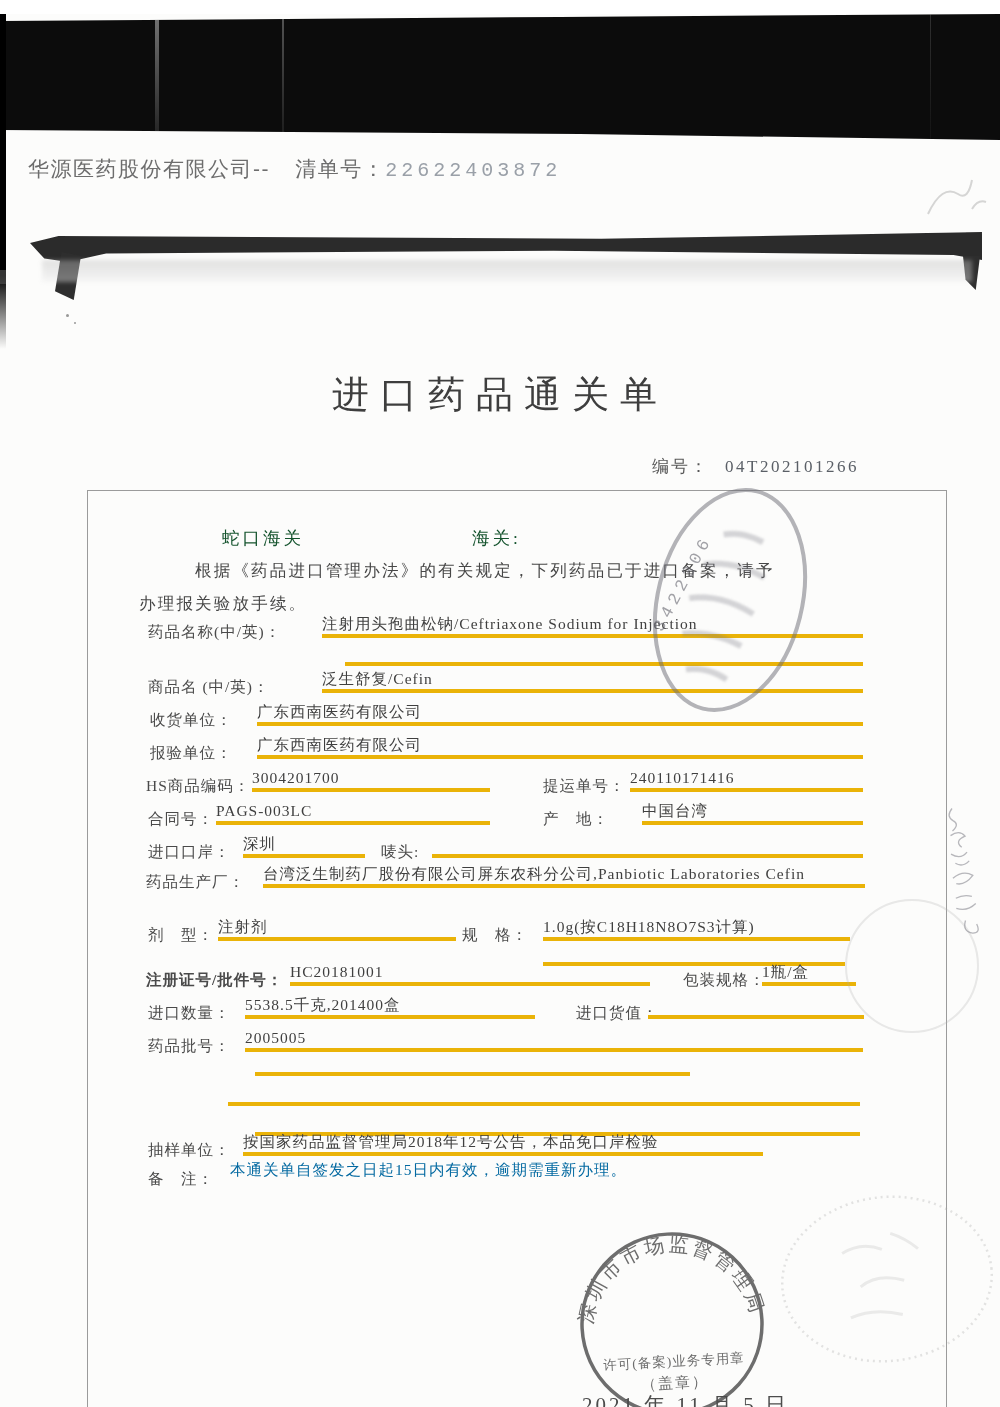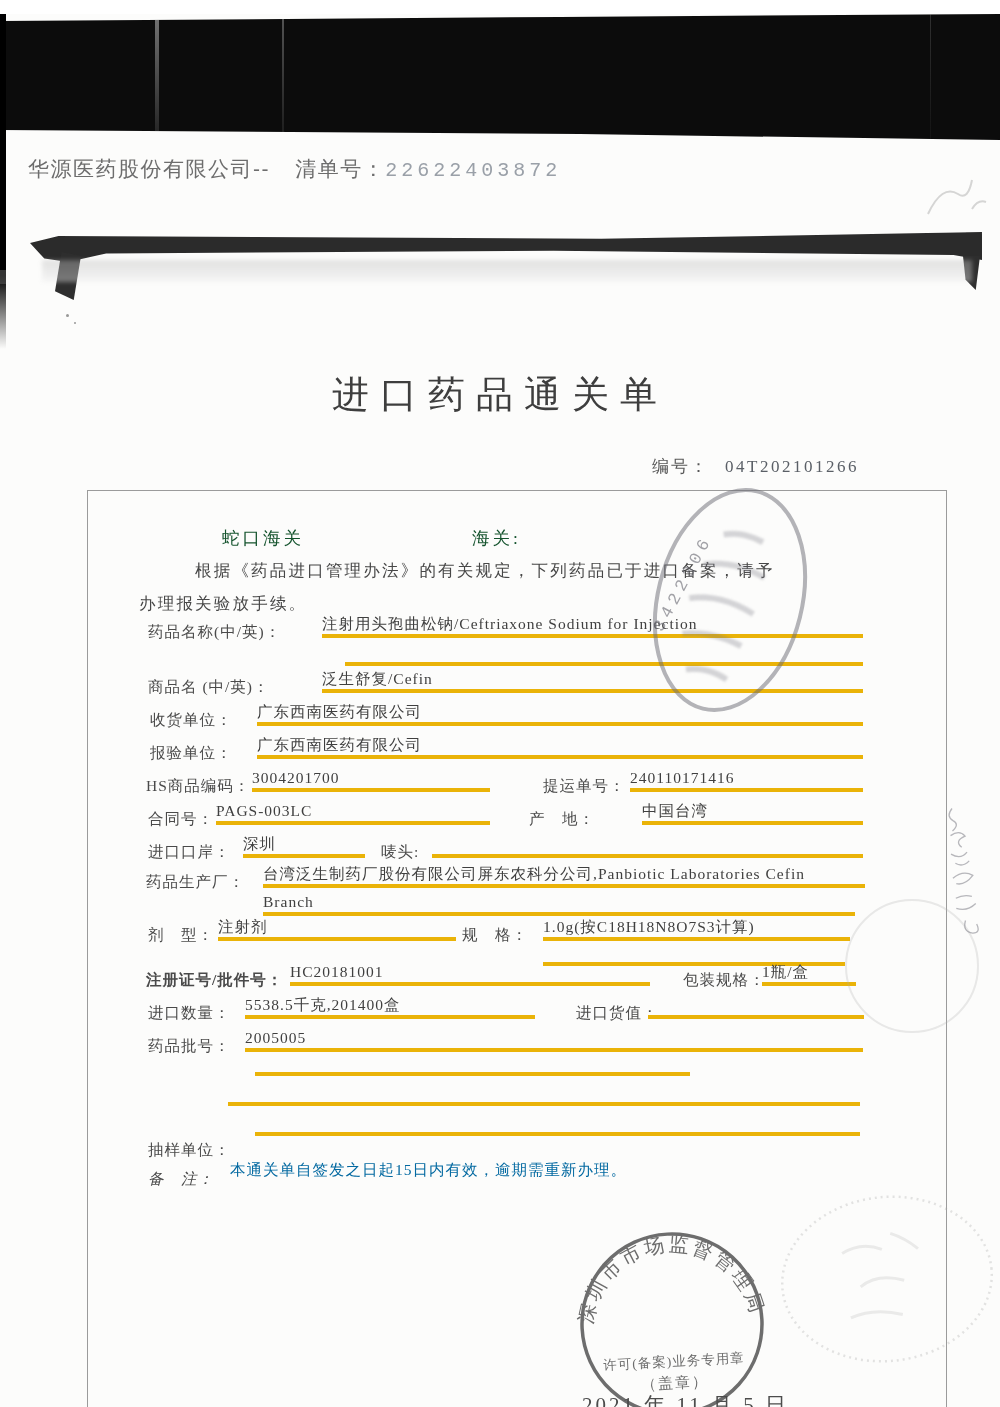--- a/index.html
+++ b/index.html
@@ -111,36 +111,33 @@
   </div>
   <div class="row" style="top:762px;">
     <span class="lab" style="left:146px;">HS商品编码：</span>
     <span class="u" style="left:252px;width:238px;">3004201700</span>
     <span class="lab" style="left:543px;">提运单号：</span>
     <span class="u" style="left:630px;width:233px;">240110171416</span>
   </div>
   <div class="row" style="top:795px;">
     <span class="lab" style="left:148px;">合同号：</span>
     <span class="u" style="left:216px;width:274px;">PAGS-003LC</span>
-    <span class="lab" style="left:529px;">产　地：</span>
+    <span class="lab" style="left:543px;">产　地：</span>
     <span class="u" style="left:642px;width:221px;">中国台湾</span>
   </div>
   <div class="row" style="top:828px;">
     <span class="lab" style="left:148px;">进口口岸：</span>
     <span class="u" style="left:243px;width:122px;">深圳</span>
     <span class="lab" style="left:381px;">唛头:</span>
     <span class="u" style="left:432px;width:431px;"></span>
   </div>
   <div class="row" style="top:858px;">
     <span class="lab" style="left:146px;">药品生产厂：</span>
     <span class="u" style="left:263px;width:602px;">台湾泛生制药厂股份有限公司屏东农科分公司,Panbiotic Laboratories Cefin</span>
   </div>
-  <div class="row" style="top:886px;">
-    <span class="u" style="left:263px;width:592px;">Branch</span>
-  </div>
   <div class="row" style="top:911px;">
     <span class="lab" style="left:148px;">剂　型：</span>
     <span class="u" style="left:218px;width:238px;">注射剂</span>
     <span class="lab" style="left:462px;">规　格：</span>
     <span class="u" style="left:543px;width:307px;">1.0g(按C18H18N8O7S3计算)</span>
   </div>
   <div class="row" style="top:936px;">
     <span class="u" style="left:543px;width:302px;"></span>
   </div>
   <div class="row" style="top:956px;">
@@ -163,23 +160,24 @@
     <span class="u" style="left:255px;width:435px;"></span>
   </div>
   <div class="row" style="top:1076px;">
     <span class="u" style="left:228px;width:632px;"></span>
   </div>
   <div class="row" style="top:1106px;">
     <span class="u" style="left:255px;width:605px;"></span>
   </div>
   <div class="row" style="top:1126px;">
     <span class="lab" style="left:148px;">抽样单位：</span>
+    <span class="u" style="left:243px;width:520px;">按国家药品监督管理局2018年12号公告，本品免口岸检验</span>
   </div>
   <div class="row" style="top:1155px;">
-    <span class="lab" style="left:148px;font-style:italic;">备　注：</span>
+    <span class="lab" style="left:148px;">备　注：</span>
     <span class="plain" style="left:230px;">本通关单自签发之日起15日内有效，逾期需重新办理。</span>
   </div>
 
   <svg class="abs" style="left:630px;top:462px;" width="200" height="250" viewBox="0 0 200 250">
     <defs>
         <filter id="blur1">
           <feGaussianBlur stdDeviation="1.1"></feGaussianBlur>
         </filter>
       </defs>
     <g transform="rotate(14 100 124)">

